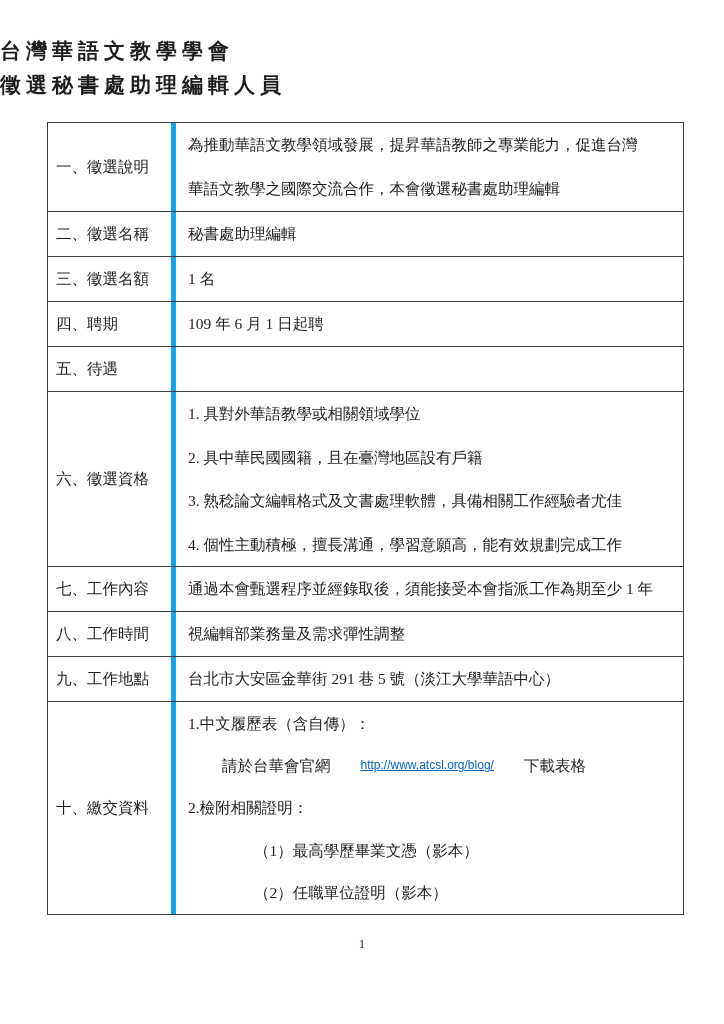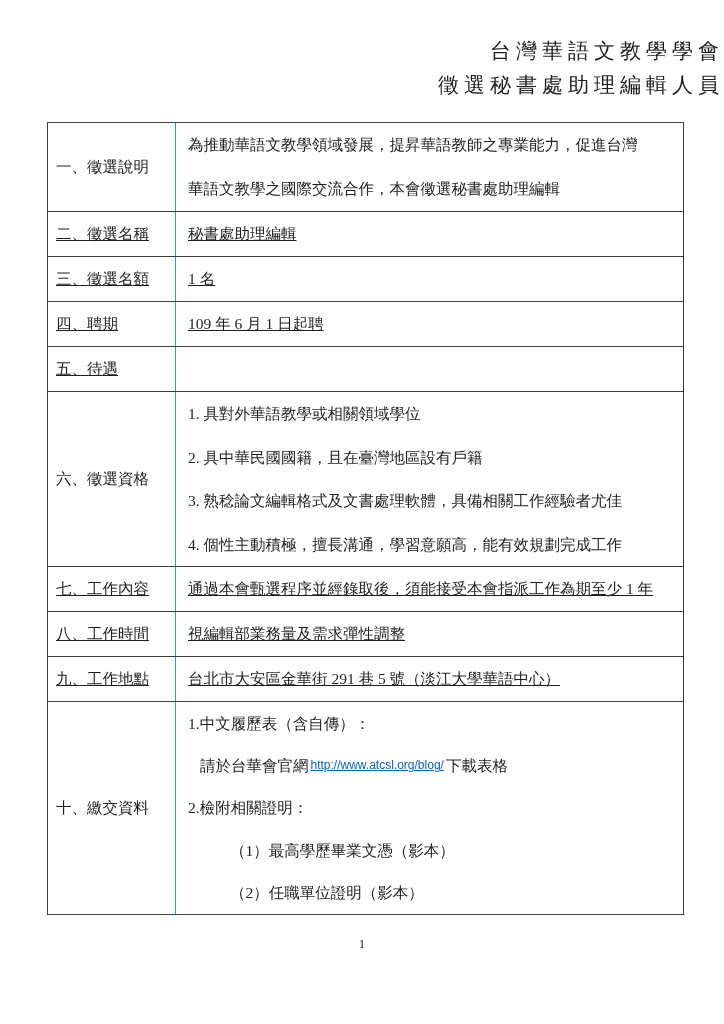--- a/index.html
+++ b/index.html
@@ -7,54 +7,54 @@
     width:724px;height:1024px;background:#ffffff;
     font-family:"Liberation Serif","DejaVu Serif",serif;
     color:#1e1e1e;
     -webkit-font-smoothing:antialiased;
   }
   .page{position:relative;width:724px;height:1024px;overflow:hidden;background:#ffffff;}
 
   
   .title-block{
     position:absolute;top:34px;left:0;width:100%;
-    text-align:right;font-weight:normal;font-size:21px;
+    text-align:left;font-weight:bold;font-size:21px;
     letter-spacing:5px;line-height:34px;
   }
 
   
   .doc-table{
     position:absolute;left:47px;top:122px;width:637px;
     border:1px solid #3c3c3c;box-sizing:border-box;
     font-size:15.5px;line-height:1.25;
   }
   .row{display:flex;box-sizing:border-box;border-top:1px solid #3c3c3c;}
   .row:first-child{border-top:none;}
   .h88{height:88px;}
-  .h45{height:45px;text-decoration:underline;}
+  .h45{height:45px;}
   .h175{height:175px;}
   .h213{height:213px;}
   .cell{box-sizing:border-box;text-align:right;}
   .cell.label{
     flex:0 0 128px;width:128px;
-    border-right:1px solid #0ea5e9;
+    border-right:5px solid #0ea5e9;
     display:flex;align-items:center;
     padding-left:8px;
   }
   .cell.content{
     flex:1;min-width:0;
     display:flex;flex-direction:column;justify-content:center;
     padding-left:12px;padding-right:6px;
   }
   .line{display:flex;align-items:center;white-space:nowrap;}
   .h88  .line{height:44px;}
   .h175 .line{height:43.7px;}
   .h213 .line{height:42.6px;}
-  .indent1{margin-left:12px;}
-  .indent2{margin-left:42px;}
+  .indent1{margin-left:34px;gap:28px;}
+  .indent2{margin-left:66px;}
 
   .link{
     color:var(--link-color,#0563C1);
     text-decoration:underline;
     font-family:"Liberation Sans","DejaVu Sans",sans-serif;
     font-size:12px;
     cursor:pointer;
     margin:0 2px;
   }
 

